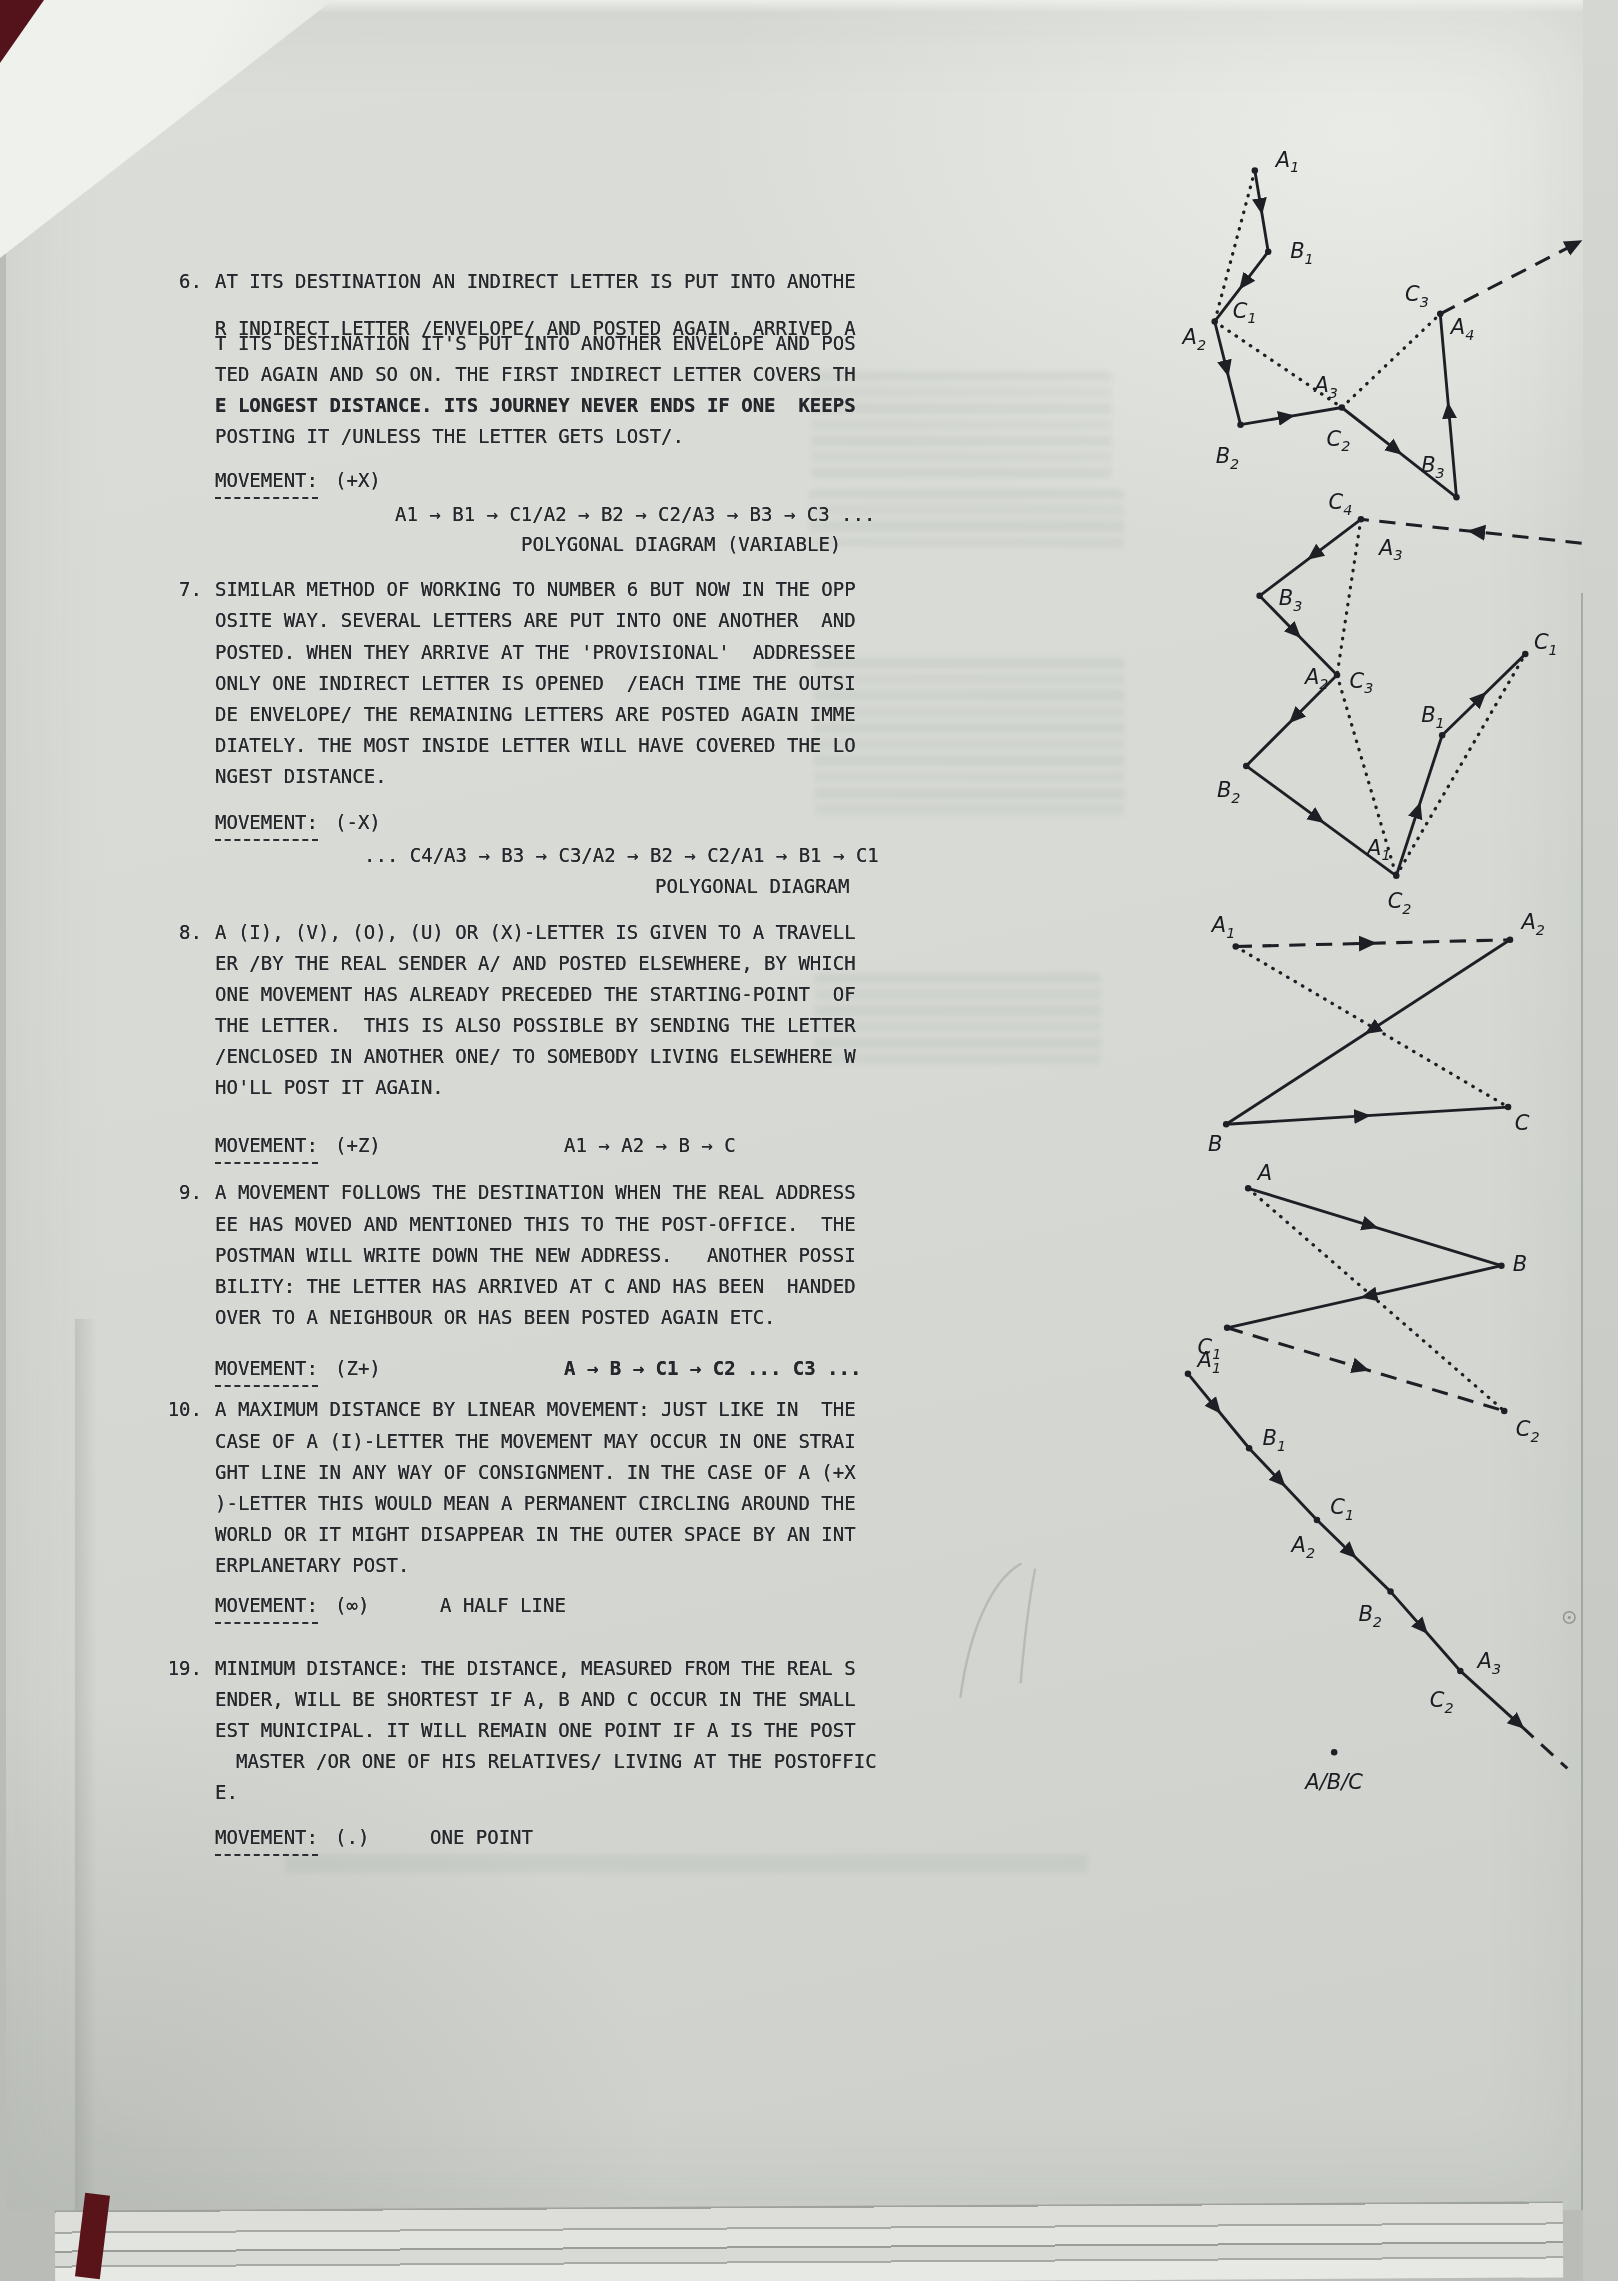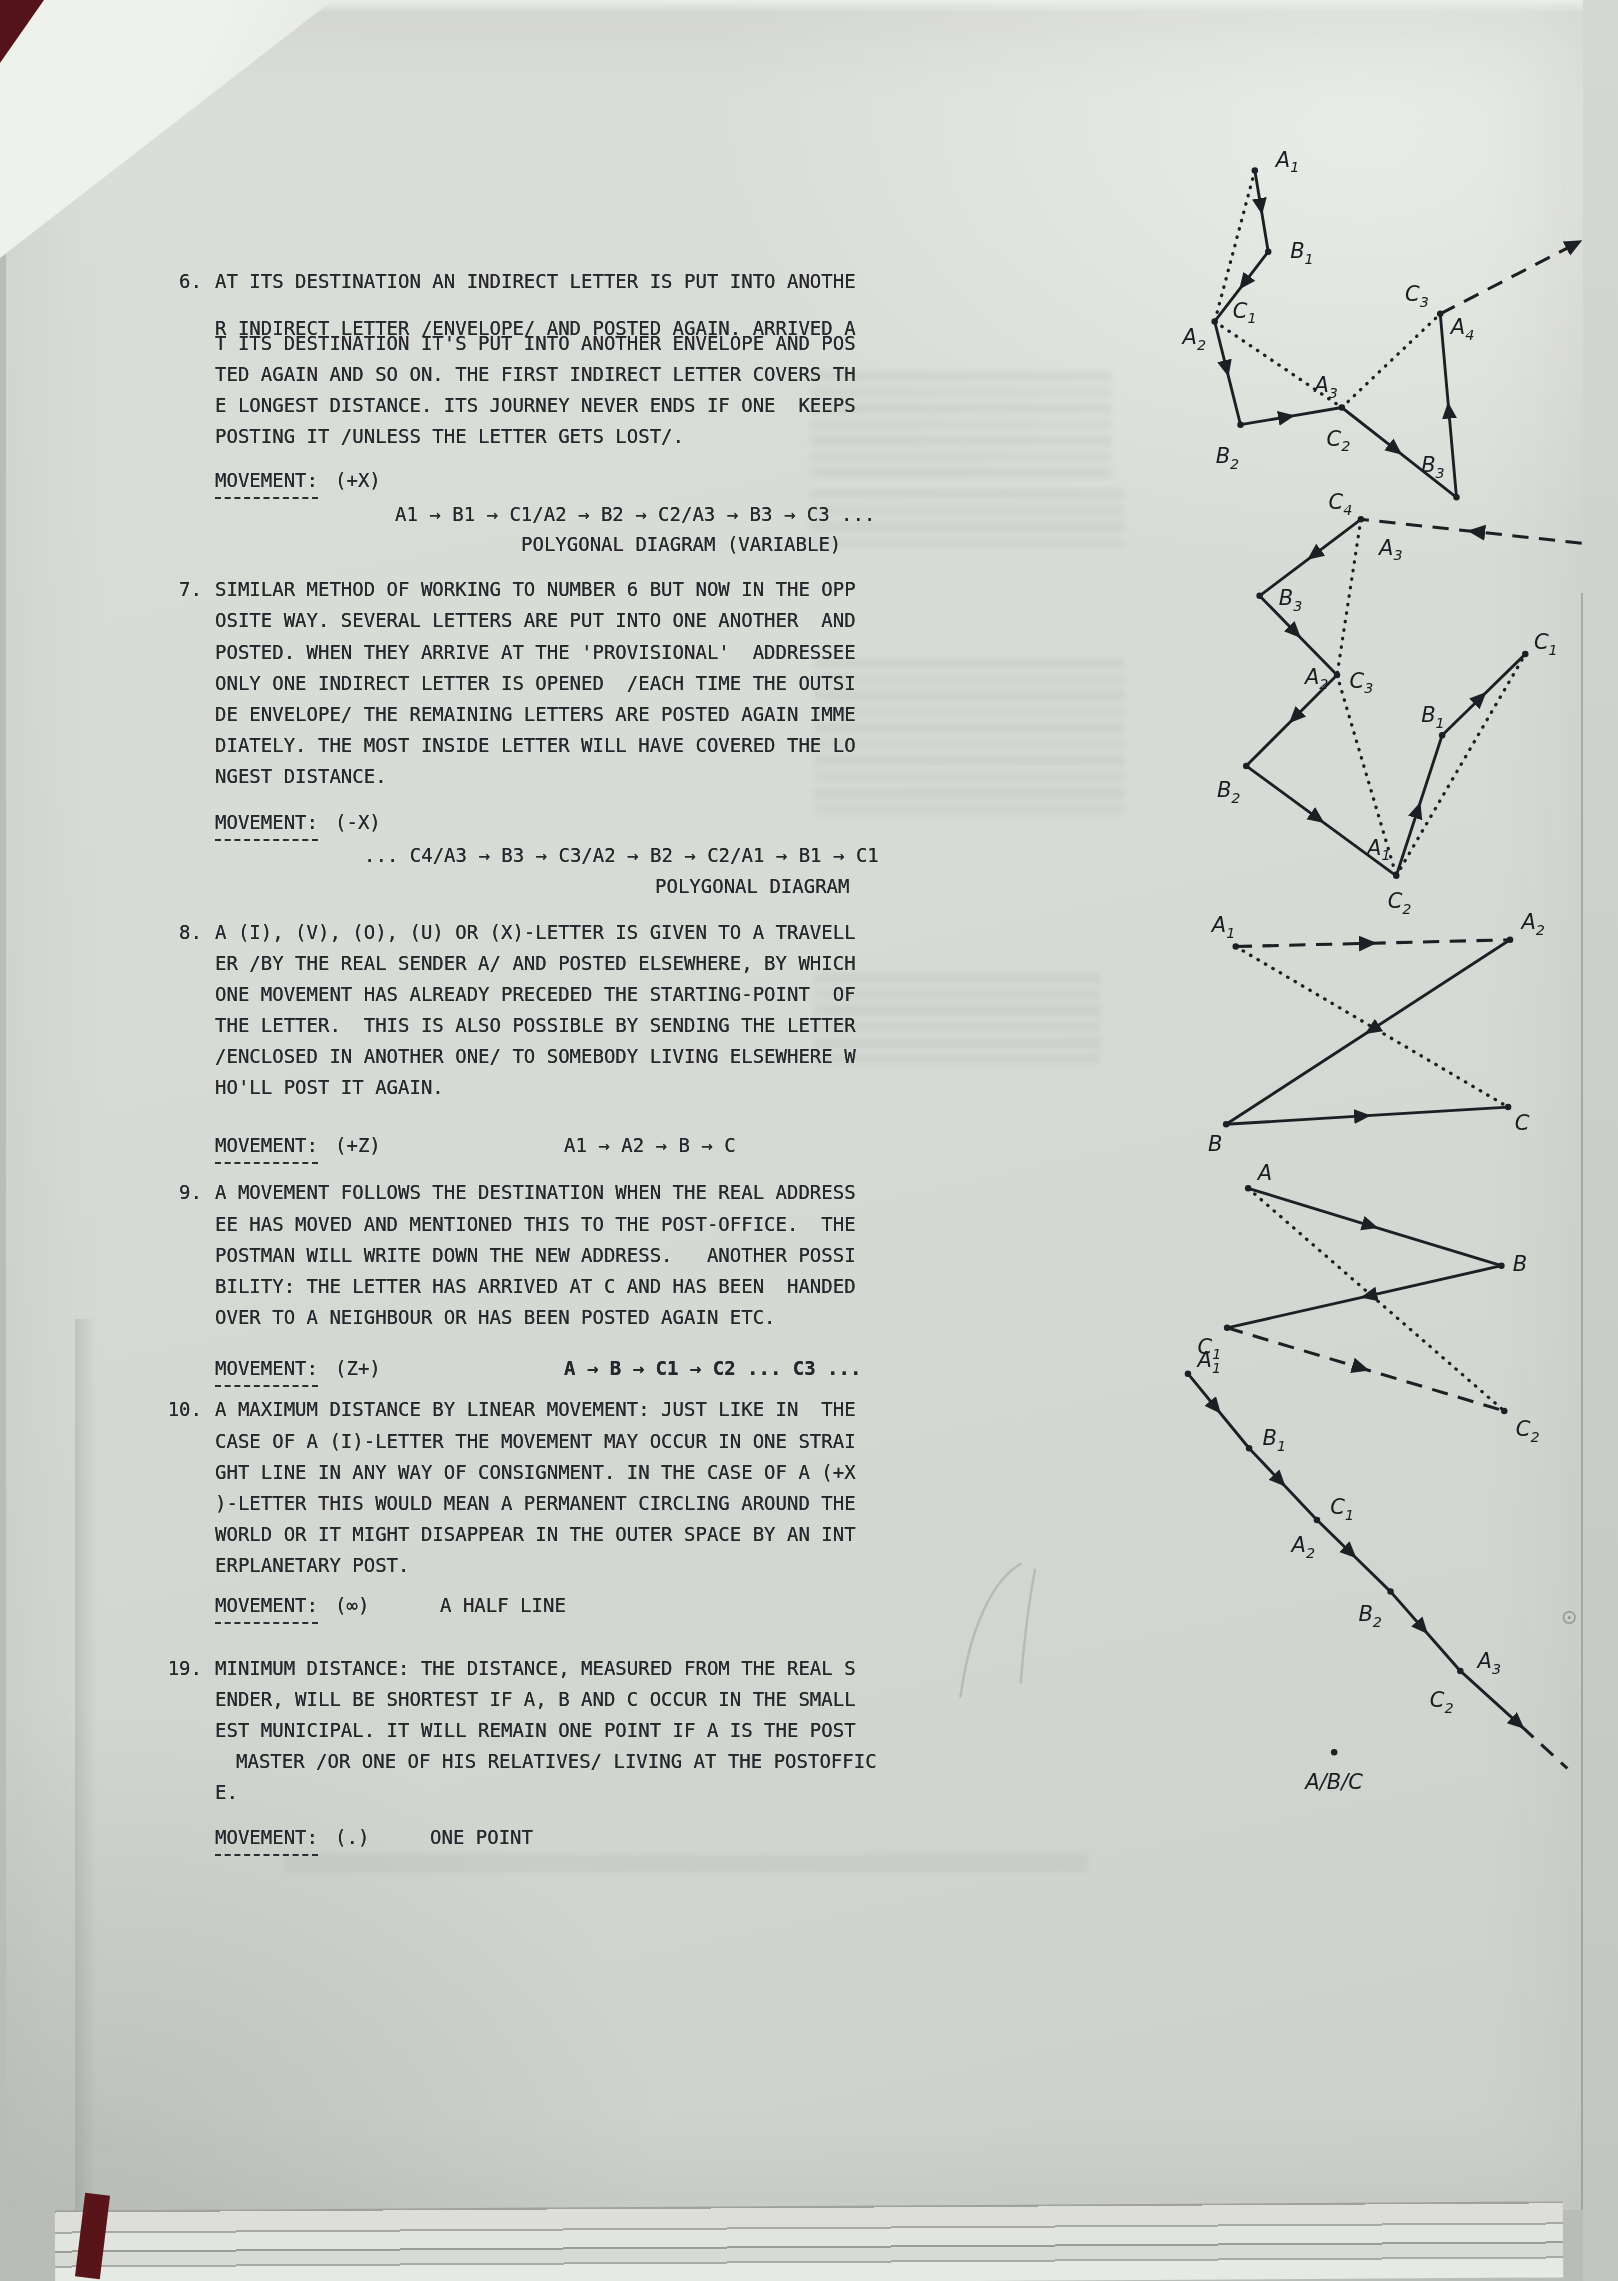--- a/index.html
+++ b/index.html
@@ -74,21 +74,21 @@
   <div class="ghost" style="left:814px;top:658px;width:311px;height:161px;"></div>
   <div class="ghost" style="left:814px;top:973px;width:287px;height:92px;"></div>
   <div class="ghost-line" style="left:285px;top:1854px;width:803px;height:19px;"></div>
 
   <div id="text-col">
       <div class="tline num" style="left: 141px; top: 270px; width: 61px;">6.</div>
       <div class="tline" style="left: 215px; top: 270px;">AT ITS DESTINATION AN INDIRECT LETTER IS PUT INTO ANOTHE</div>
       <div class="tline" style="left: 215px; top: 301px; margin-top: 16px;">R INDIRECT LETTER /ENVELOPE/ AND POSTED AGAIN. ARRIVED A</div>
       <div class="tline" style="left: 215px; top: 332px;">T ITS DESTINATION IT'S PUT INTO ANOTHER ENVELOPE AND POS</div>
       <div class="tline" style="left: 215px; top: 363px;">TED AGAIN AND SO ON. THE FIRST INDIRECT LETTER COVERS TH</div>
-      <div class="tline" style="left: 215px; top: 394px;">E LONGEST DISTANCE. ITS JOURNEY NEVER ENDS IF ONE  KEEPS</div>
+      <div class="tline" style="left: 215px; top: 394px; font-weight: bold;">E LONGEST DISTANCE. ITS JOURNEY NEVER ENDS IF ONE  KEEPS</div>
       <div class="tline" style="left: 215px; top: 425px;">POSTING IT /UNLESS THE LETTER GETS LOST/.</div>
       <div class="tline mov" style="left: 215px; top: 469px;">MOVEMENT:</div>
       <div class="tline" style="left: 335px; top: 469px;">(+X)</div>
       <div class="tline" style="left: 395px; top: 503px;">A1 → B1 → C1/A2 → B2 → C2/A3 → B3 → C3 ...</div>
       <div class="tline" style="left: 521px; top: 533px;">POLYGONAL DIAGRAM (VARIABLE)</div>
       <div class="tline num" style="left: 141px; top: 578px; width: 61px;">7.</div>
       <div class="tline" style="left: 215px; top: 578px;">SIMILAR METHOD OF WORKING TO NUMBER 6 BUT NOW IN THE OPP</div>
       <div class="tline" style="left: 215px; top: 609px;">OSITE WAY. SEVERAL LETTERS ARE PUT INTO ONE ANOTHER  AND</div>
       <div class="tline" style="left: 215px; top: 641px; text-align: center;">POSTED. WHEN THEY ARRIVE AT THE 'PROVISIONAL'  ADDRESSEE</div>
       <div class="tline" style="left: 215px; top: 672px;">ONLY ONE INDIRECT LETTER IS OPENED  /EACH TIME THE OUTSI</div>

